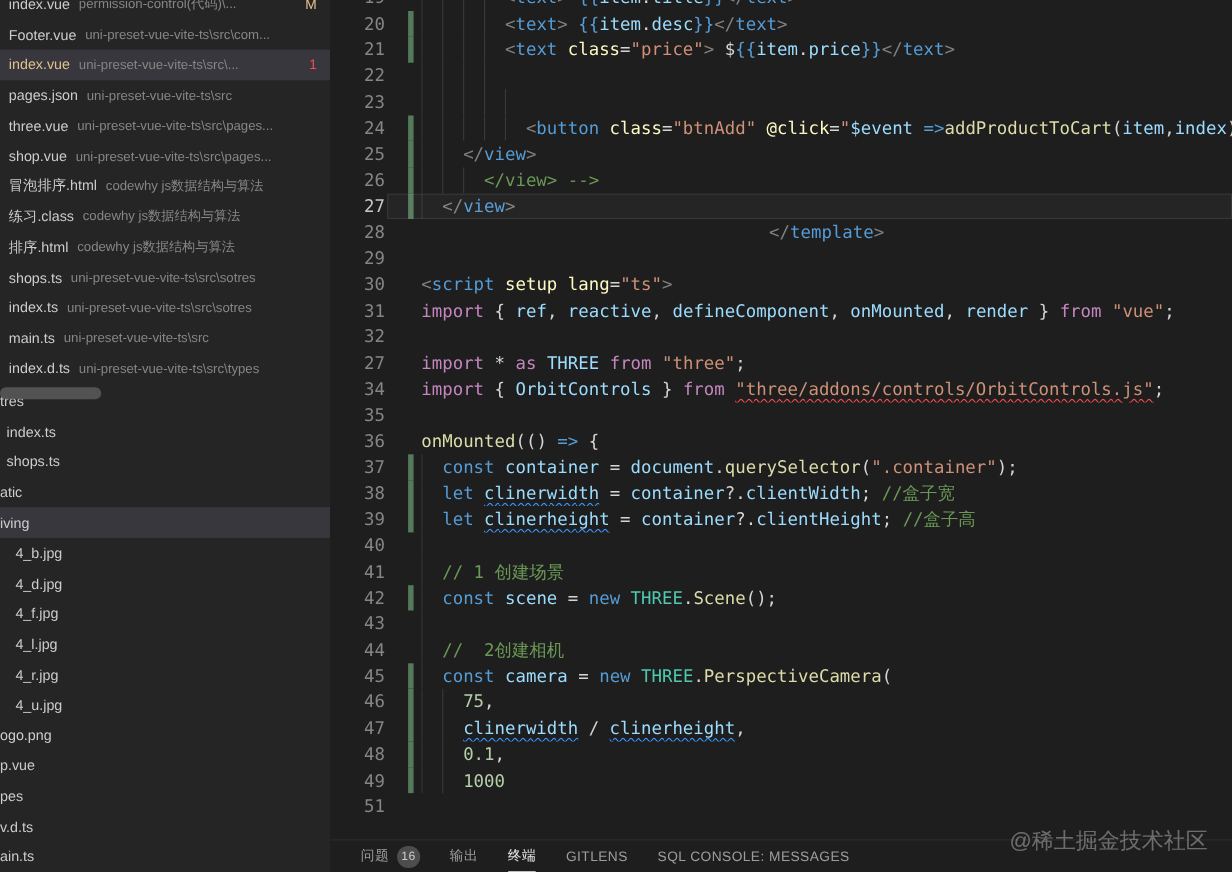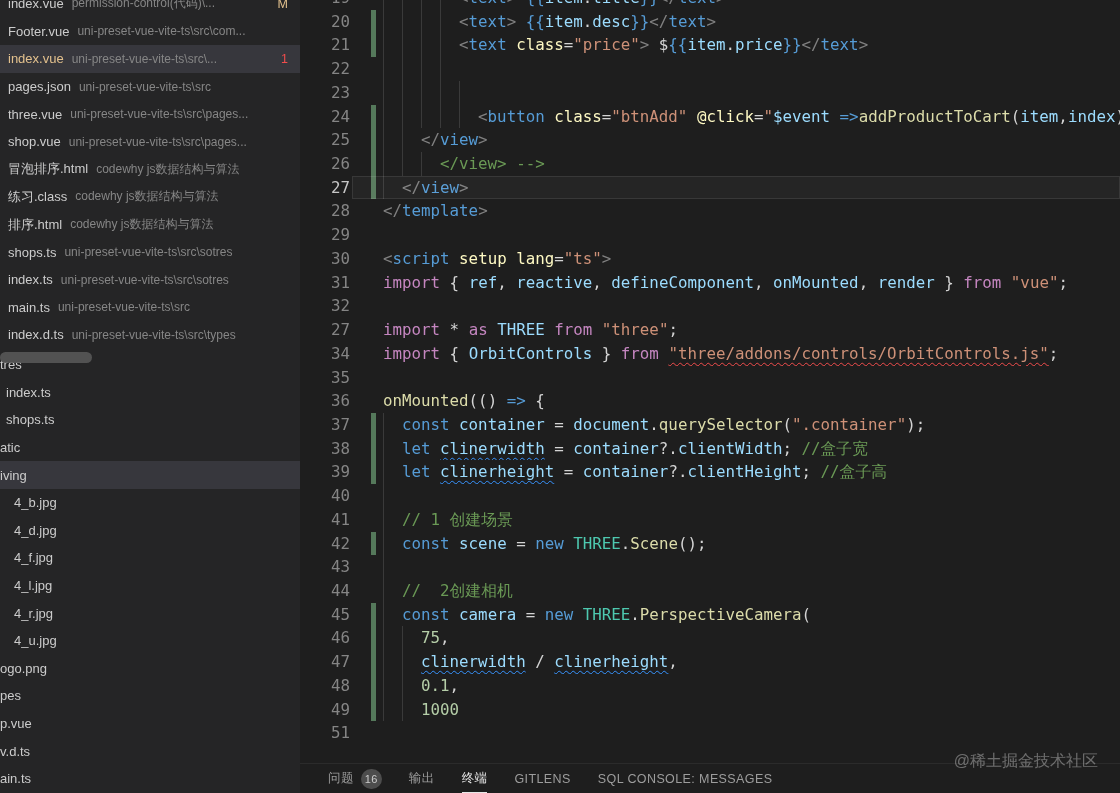--- a/index.html
+++ b/index.html
@@ -46,21 +46,21 @@
   .panelbar{position:absolute;left:300px;top:763px;right:0;bottom:0;background:#1e1e1e;
             border-top:1px solid rgba(255,255,255,0.06);display:flex;align-items:center;
             padding-left:28px;gap:27px;z-index:10;}
   .p-tab{display:flex;align-items:center;gap:7px;height:100%;color:#9d9d9d;font-size:12.5px;
          letter-spacing:.4px;cursor:pointer;box-sizing:border-box;}
   .p-tab.active{color:#e7e7e7;border-bottom:1px solid #e7e7e7;}
   .p-badge{min-width:20px;height:20px;border-radius:10px;background:#4d4d4d;color:#cccccc;
            font-size:11px;display:flex;align-items:center;justify-content:center;padding:0 4px;box-sizing:border-box;}
 
   .watermark{position:absolute;right:22px;top:751px;color:rgba(255,255,255,0.35);
-             font-size:16px;z-index:11;margin-left:28px;}
+             font-size:20px;z-index:11;margin-left:28px;}
 </style>
 </head>
 <body>
 
 <div class="app">
 
   <div class="sidebar">
     <div class="oe-list">
         <div class="s-row">
           <span class="s-name">index.vue</span>
@@ -149,24 +149,24 @@
         <div class="t-row" style="padding-left: 14px;">
           <span>4_r.jpg</span>
         </div>
         <div class="t-row" style="padding-left: 14px;">
           <span>4_u.jpg</span>
         </div>
         <div class="t-row" style="padding-left: 0px;">
           <span>ogo.png</span>
         </div>
         <div class="t-row" style="padding-left: 0px;">
+          <span>p.vue</span>
+        </div>
+        <div class="t-row" style="padding-left: 0px;">
           <span>pes</span>
-        </div>
-        <div class="t-row" style="padding-left: 0px;">
-          <span>p.vue</span>
         </div>
         <div class="t-row" style="padding-left: 0px;">
           <span>v.d.ts</span>
         </div>
         <div class="t-row" style="padding-left: 0px;">
           <span>ain.ts</span>
         </div>
       </div>
   </div>
 
@@ -209,21 +209,21 @@
           <div class="c-bar"></div>
           <div class="c-code" style="padding-left: 57.06px;"><div class="guide" style="left: 0px;"></div><div class="guide" style="left: 19.02px;"></div><div class="guide" style="left: 38.04px;"></div><span class="tk-com">&lt;/view&gt; --&gt;</span></div>
         </div>
         <div class="c-line cur">
           <span class="c-num">27</span>
           <div class="c-bar"></div>
           <div class="c-code" style="padding-left: 19.02px;"><div class="guide" style="left: 0px;"></div><span class="tk-p">&lt;/</span><span class="tk-tag">view</span><span class="tk-p">&gt;</span></div>
         </div>
         <div class="c-line">
           <span class="c-num">28</span>
-          <div class="c-code" style="padding-left: 0px;"><span class="tk-p">&lt;/</span><span class="tk-tag">template</span><span class="tk-p">&gt;</span></div>
+          <div class="c-code" style="padding-left: 0px; text-align: center;"><span class="tk-p">&lt;/</span><span class="tk-tag">template</span><span class="tk-p">&gt;</span></div>
         </div>
         <div class="c-line">
           <span class="c-num">29</span>
           <div class="c-code" style="padding-left: 0px;"></div>
         </div>
         <div class="c-line">
           <span class="c-num">30</span>
           <div class="c-code" style="padding-left: 0px;"><span class="tk-p">&lt;</span><span class="tk-tag">script</span><span class="tk-txt"> </span><span class="tk-attr">setup</span><span class="tk-txt"> </span><span class="tk-attr">lang</span><span class="tk-txt">=</span><span class="tk-str">"ts"</span><span class="tk-p">&gt;</span></div>
         </div>
         <div class="c-line">

